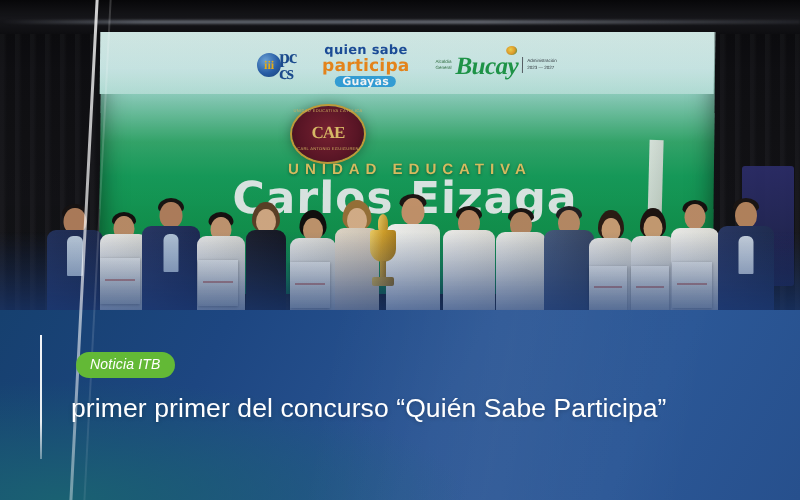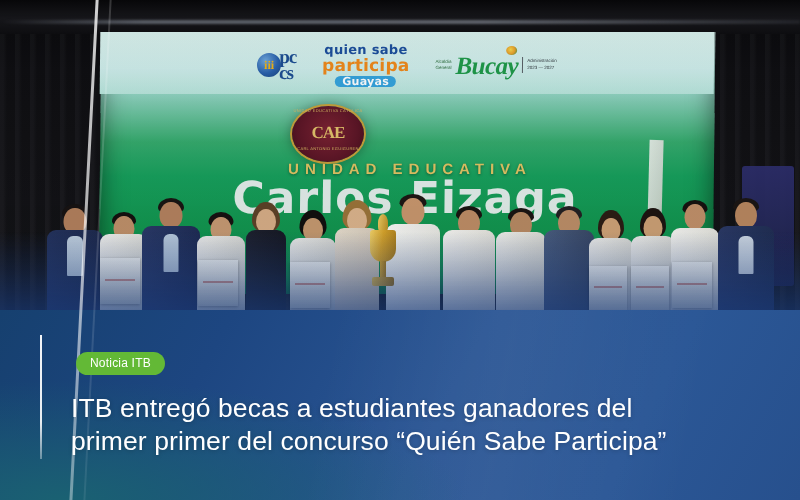--- a/index.html
+++ b/index.html
@@ -244,26 +244,27 @@
 
   
   .accent-rule{
     position:absolute;left:40px;top:335px;width:2px;height:124px;
     background:linear-gradient(180deg,rgba(255,255,255,.95) 0%,rgba(255,255,255,.9) 70%,rgba(255,255,255,.35) 100%);
   }
   .badge{
     position:absolute;left:76px;top:352px;
     background:#63b936;
     color:#ffffff;
-    font-size:12px;
+    font-size:14px;
     padding:4px 14px 5px 14px;
     border-radius:13px;
     letter-spacing:.2px;
     line-height:1.2;
     white-space:nowrap;
+    font-style:italic;
   }
   .headline{
     position:absolute;left:71px;top:392px;width:700px;
     color:#ffffff;
     font-size:26.5px;
     line-height:33px;
     font-weight:400;
     letter-spacing:.1px;
     text-shadow:0 1px 4px rgba(0,0,0,.22);
   }
@@ -447,17 +448,16 @@
   <div class="footer-sheen"></div>
 
   <div class="streak streak-a"></div>
   <div class="streak streak-b"></div>
 
   <div class="accent-rule"></div>
 
   <div class="badge">Noticia ITB</div>
 
   <div class="headline">
-    <span class="headline-line">ITB entregó becas a estudiantes ganadores del</span>
     <span class="headline-line">primer primer del concurso “Quién Sabe Participa”</span>
   </div>
 
 </div>
 
 </body></html>

